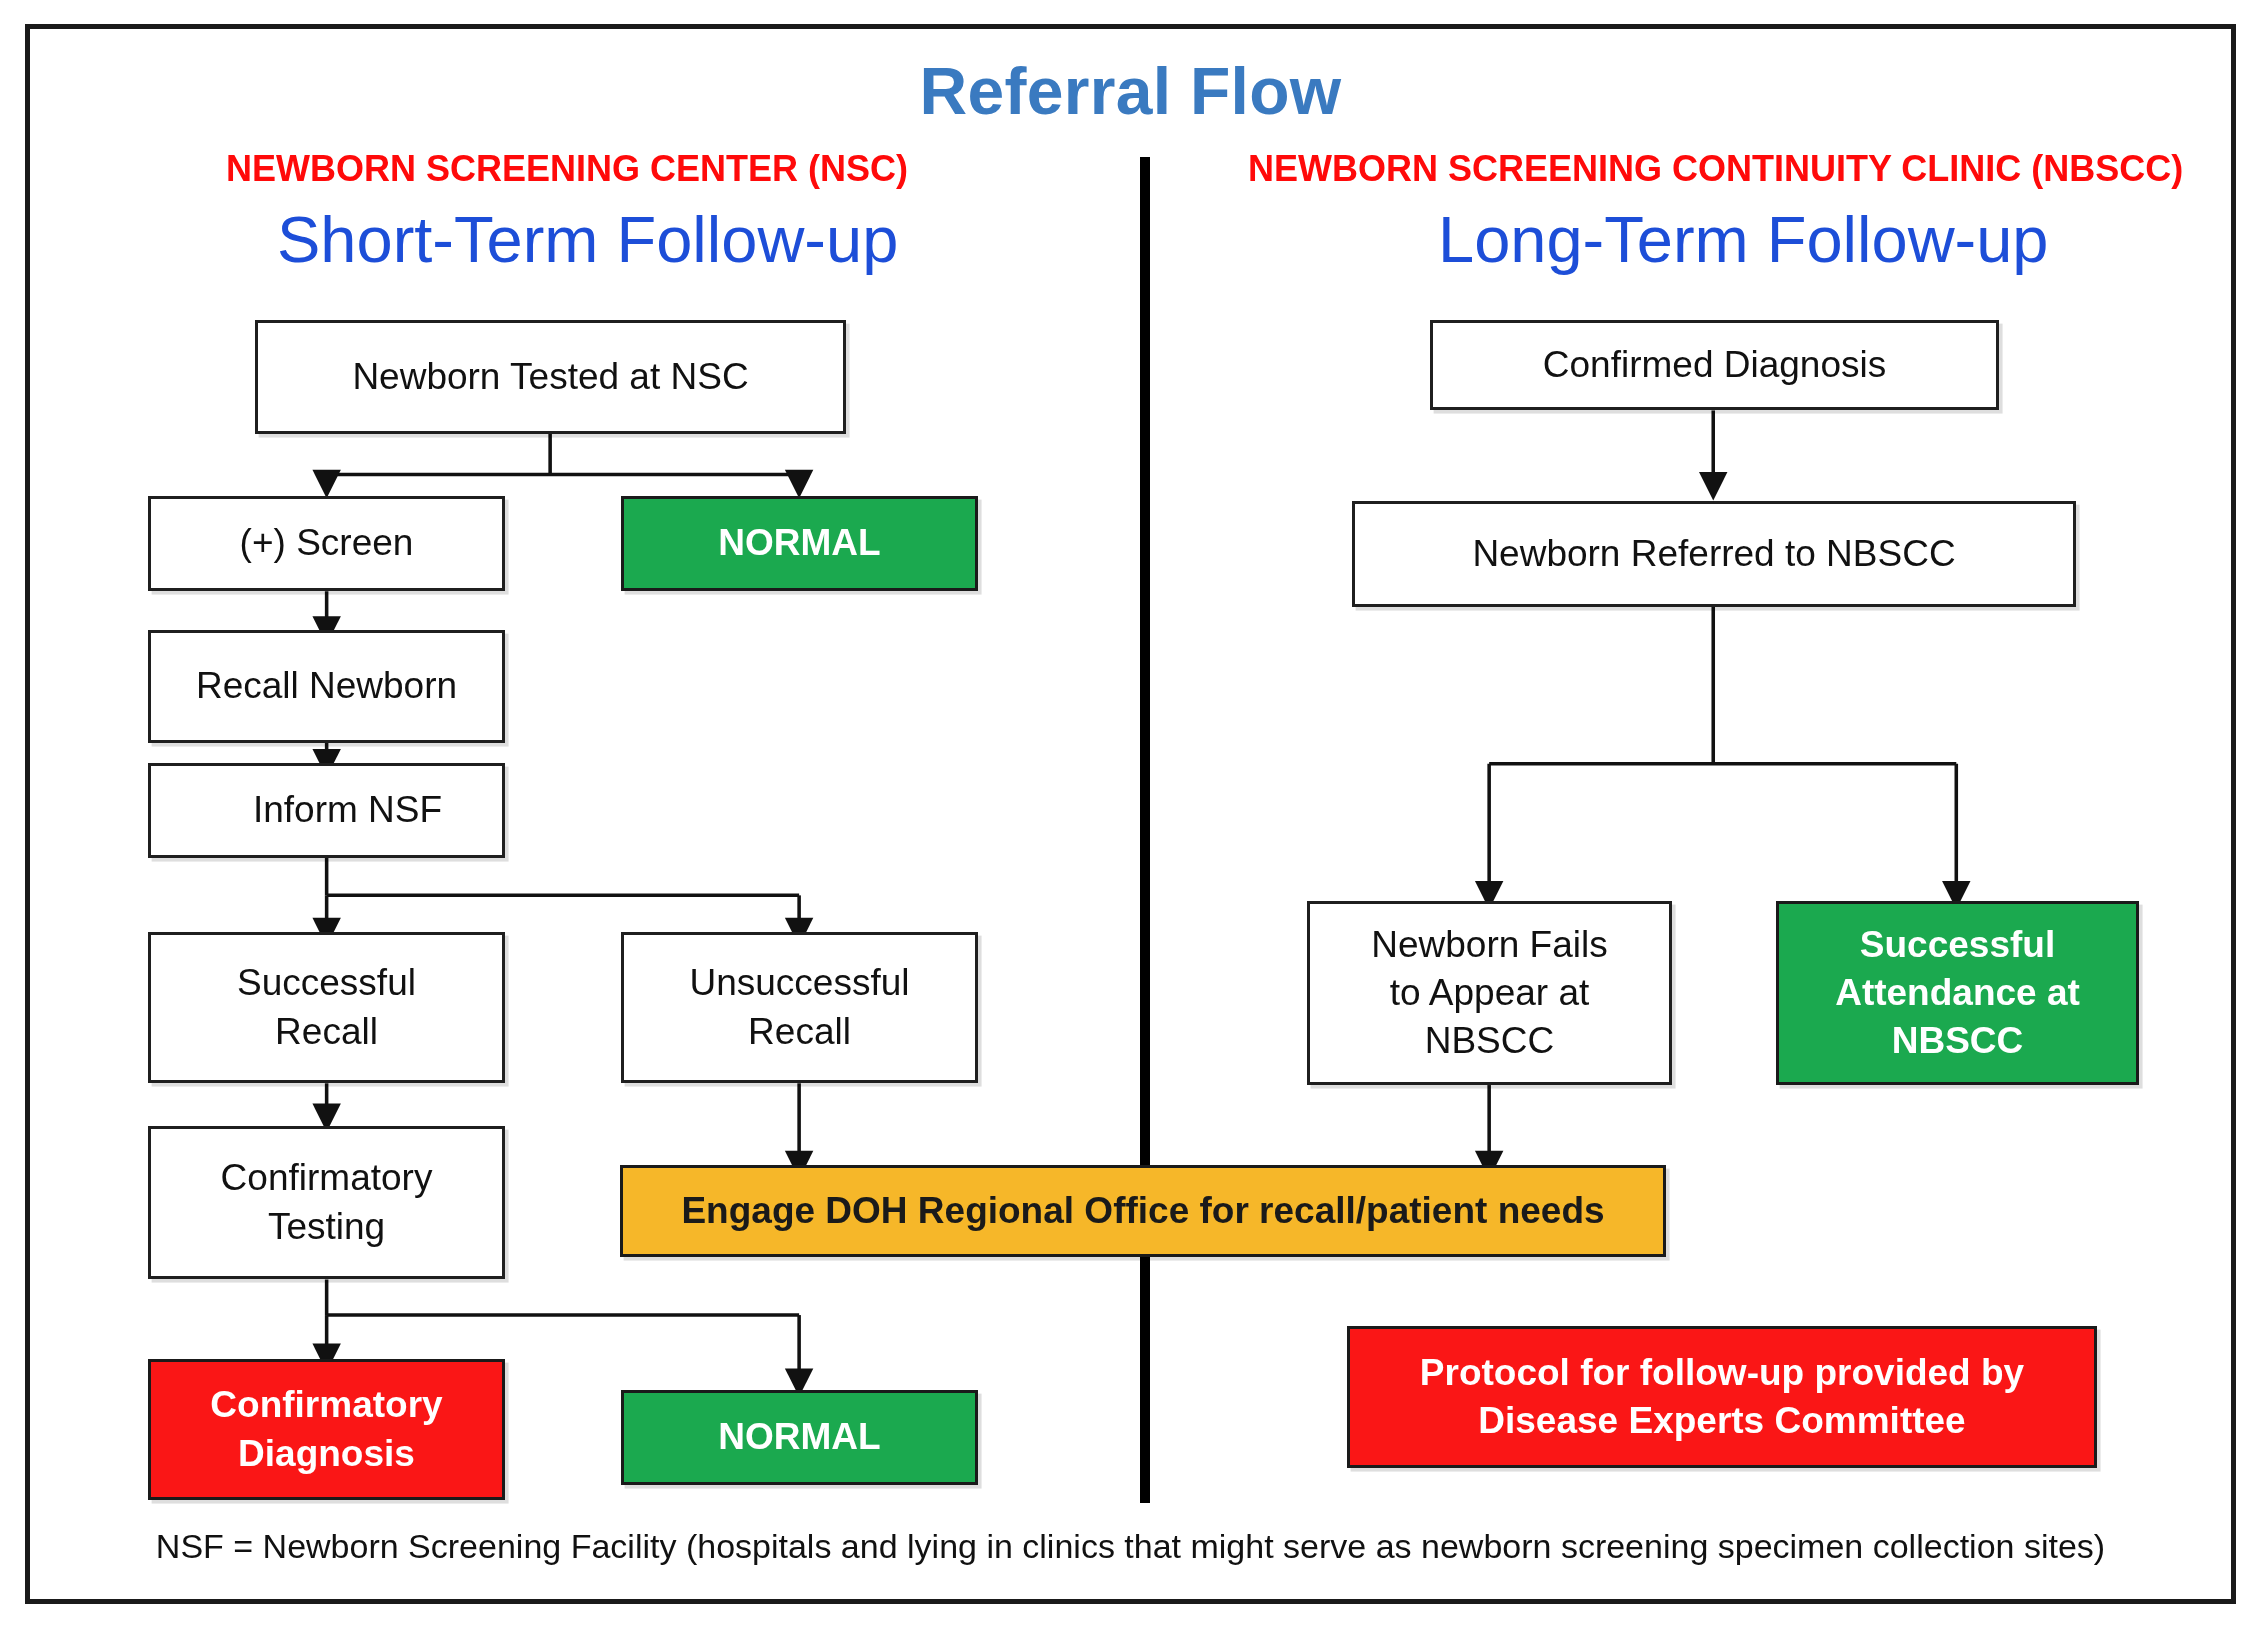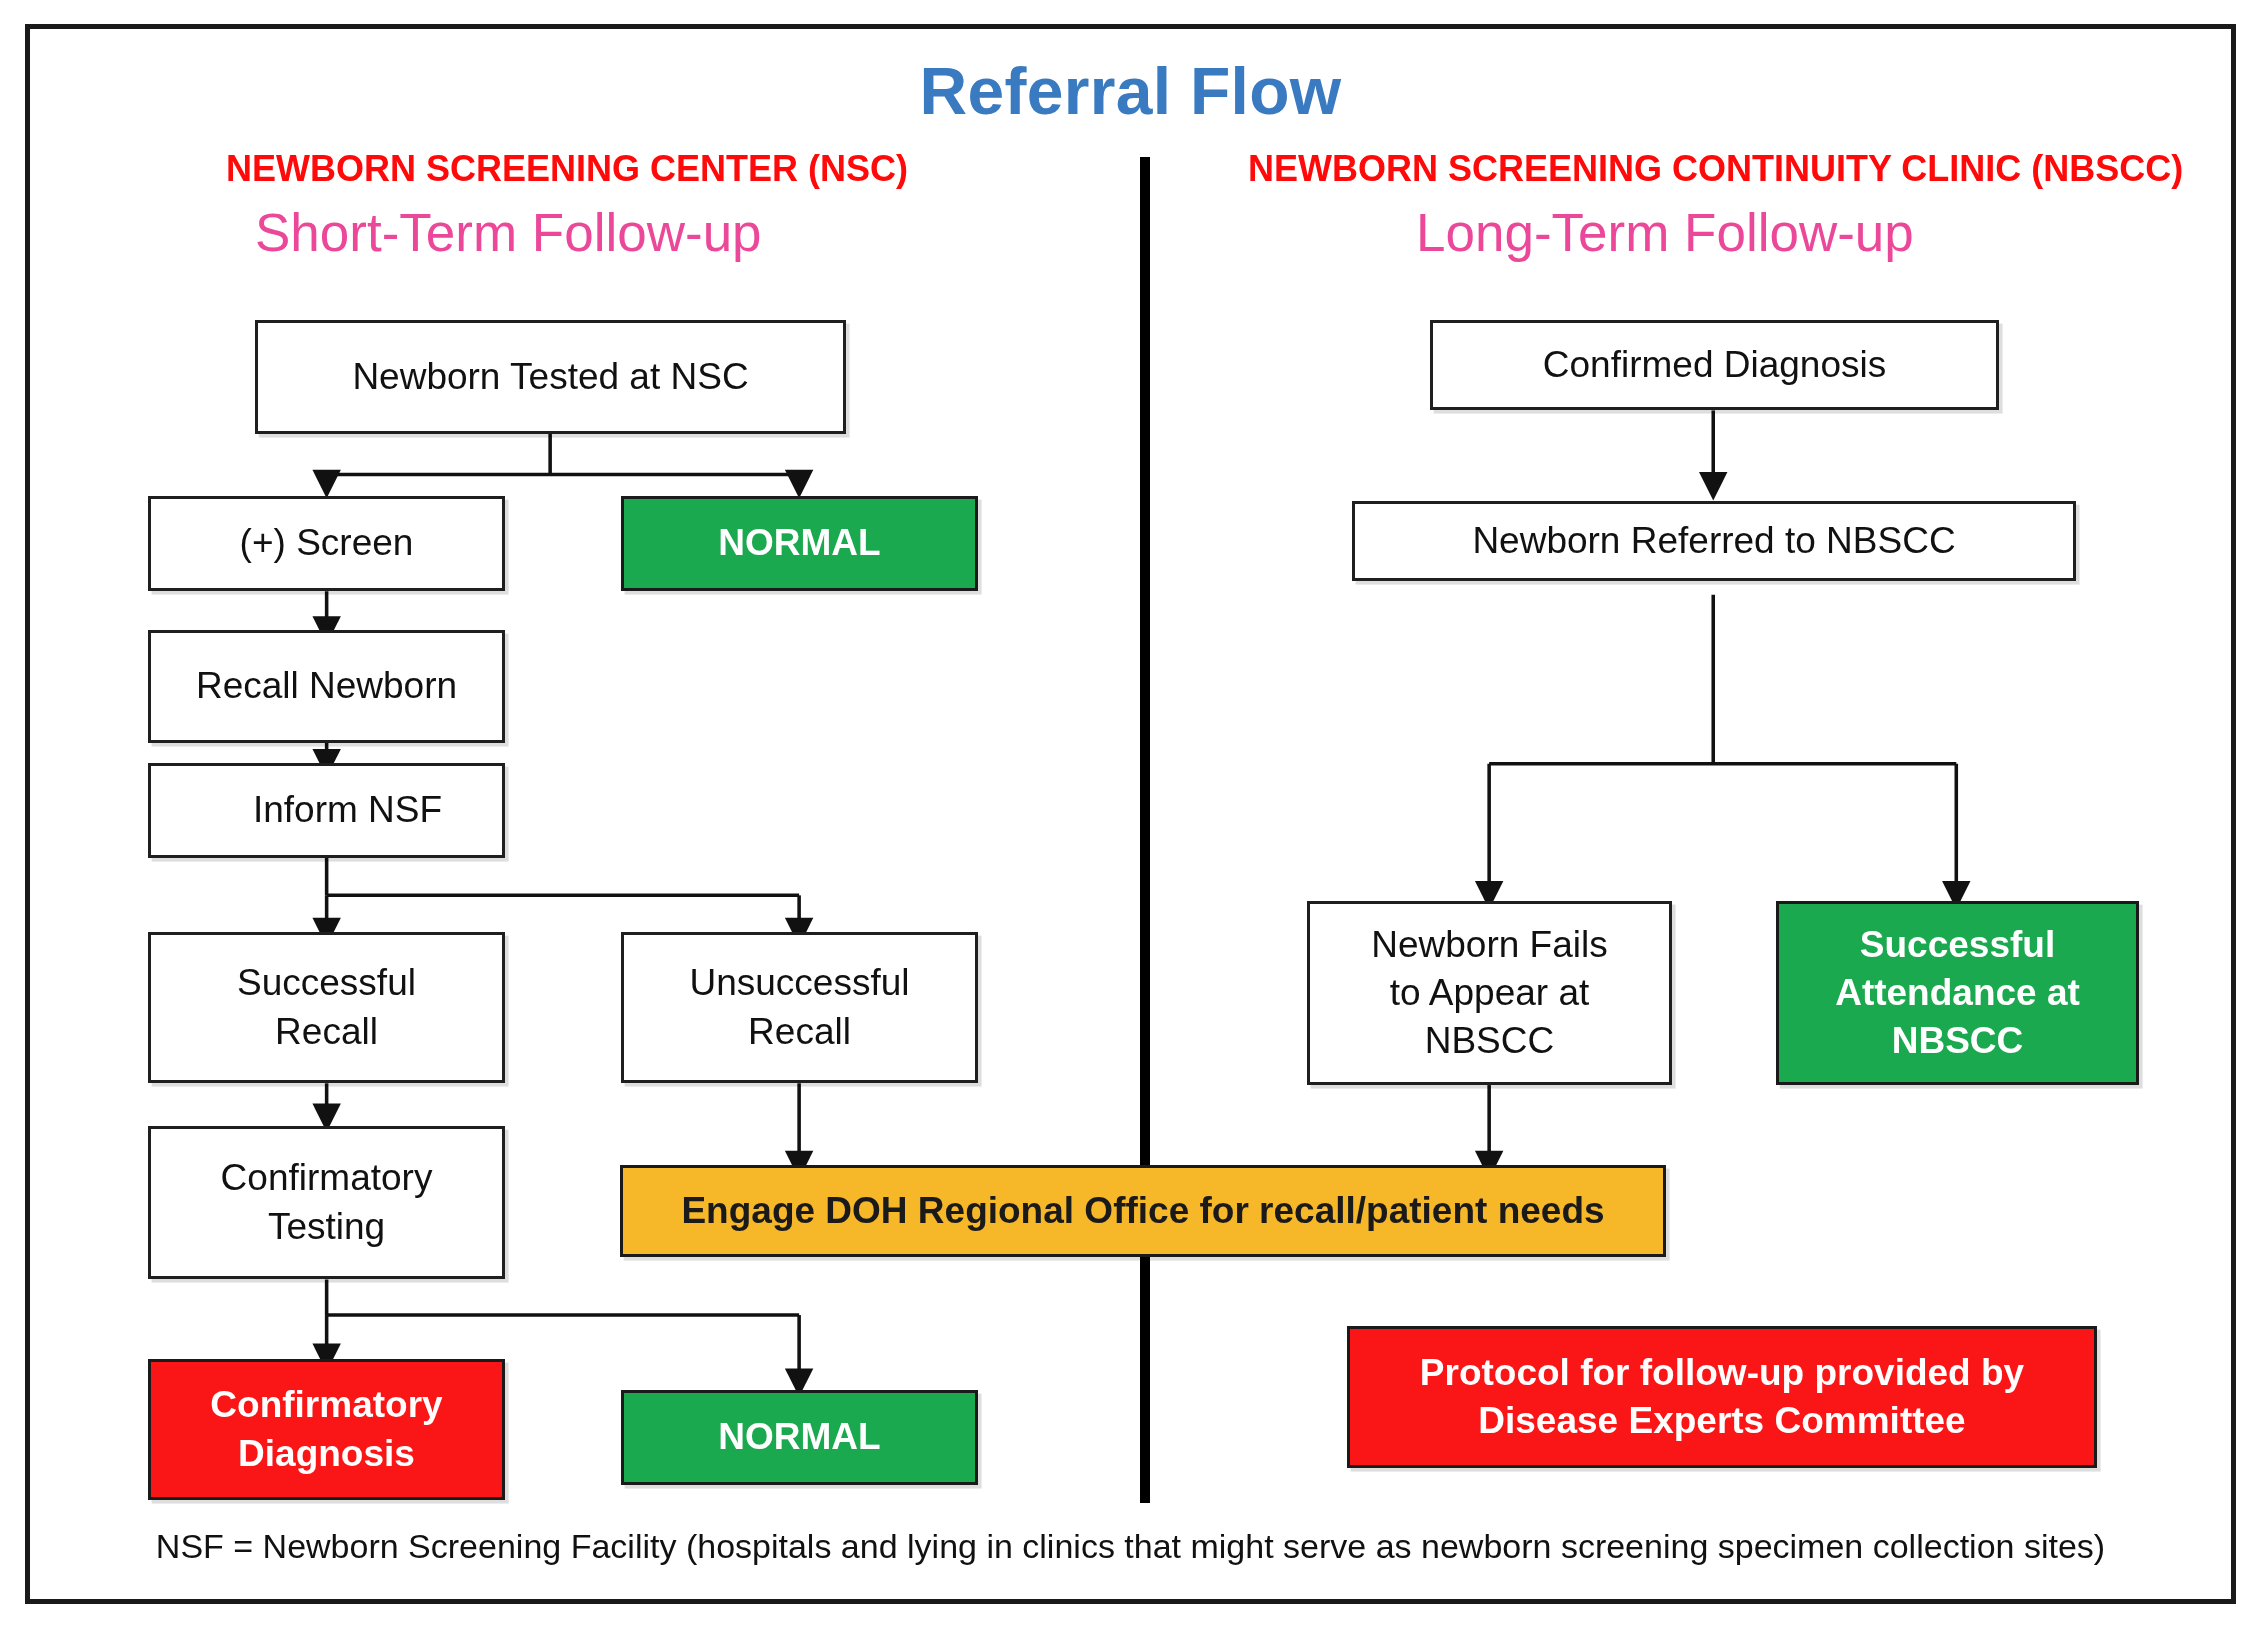--- a/index.html
+++ b/index.html
@@ -37,24 +37,25 @@
   }
   .col-head-red{
     position:absolute;
     font-size:36px;
     font-weight:bold;
     color:#FF0A0A;
     white-space:nowrap;
   }
   .col-head-black{
     position:absolute;
-    font-size:53px;
+    font-size:65px;
     font-weight:normal;
-    color:#ec4899;
+    color:#1d4ed8;
     white-space:nowrap;
+    margin-left:22px;
   }
   
   .node{
     position:absolute;
     box-sizing:border-box;
     border:3.6px solid #1f1f1f;
     background:#ffffff;
     color:#111111;
     display:flex;
     align-items:center;
@@ -158,21 +159,21 @@
 
   <div class="node orange" style="left:620px;top:1165px;width:1046px;height:92px;font-size:37px;">Engage DOH Regional Office for recall/patient needs</div>
 
   <div class="node red" style="left:148px;top:1359px;width:357px;height:141px;white-space:pre-line;">Confirmatory
 Diagnosis</div>
 
   <div class="node green" style="left:621px;top:1390px;width:357px;height:95px;">NORMAL</div>
 
   <div class="node" style="left:1430px;top:320px;width:569px;height:90px;">Confirmed Diagnosis</div>
 
-  <div class="node" style="left:1352px;top:501px;width:724px;height:80px;">Newborn Referred to NBSCC</div>
+  <div class="node" style="left:1352px;top:501px;width:724px;height:106px;">Newborn Referred to NBSCC</div>
 
   <div class="node" style="left:1307px;top:901px;width:365px;height:184px;white-space:pre-line;">Newborn Fails
 to Appear at
 NBSCC</div>
 
   <div class="node green" style="left:1776px;top:901px;width:363px;height:184px;white-space:pre-line;">Successful
 Attendance at
 NBSCC</div>
 
   <div class="node red" style="left:1347px;top:1326px;width:750px;height:142px;white-space:pre-line;">Protocol for follow-up provided by

